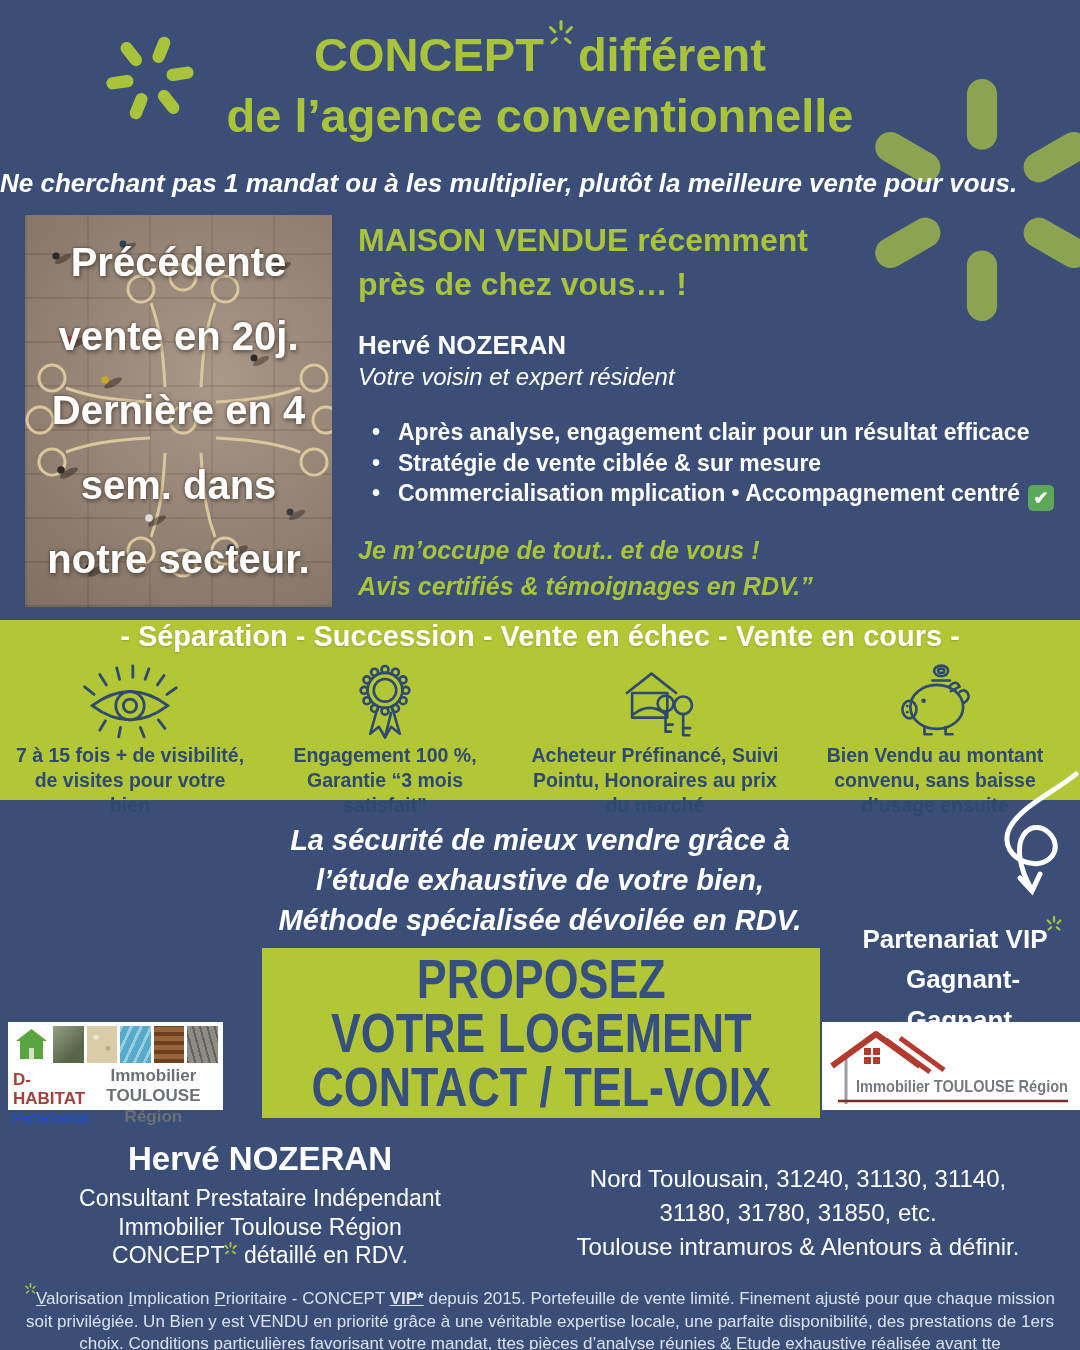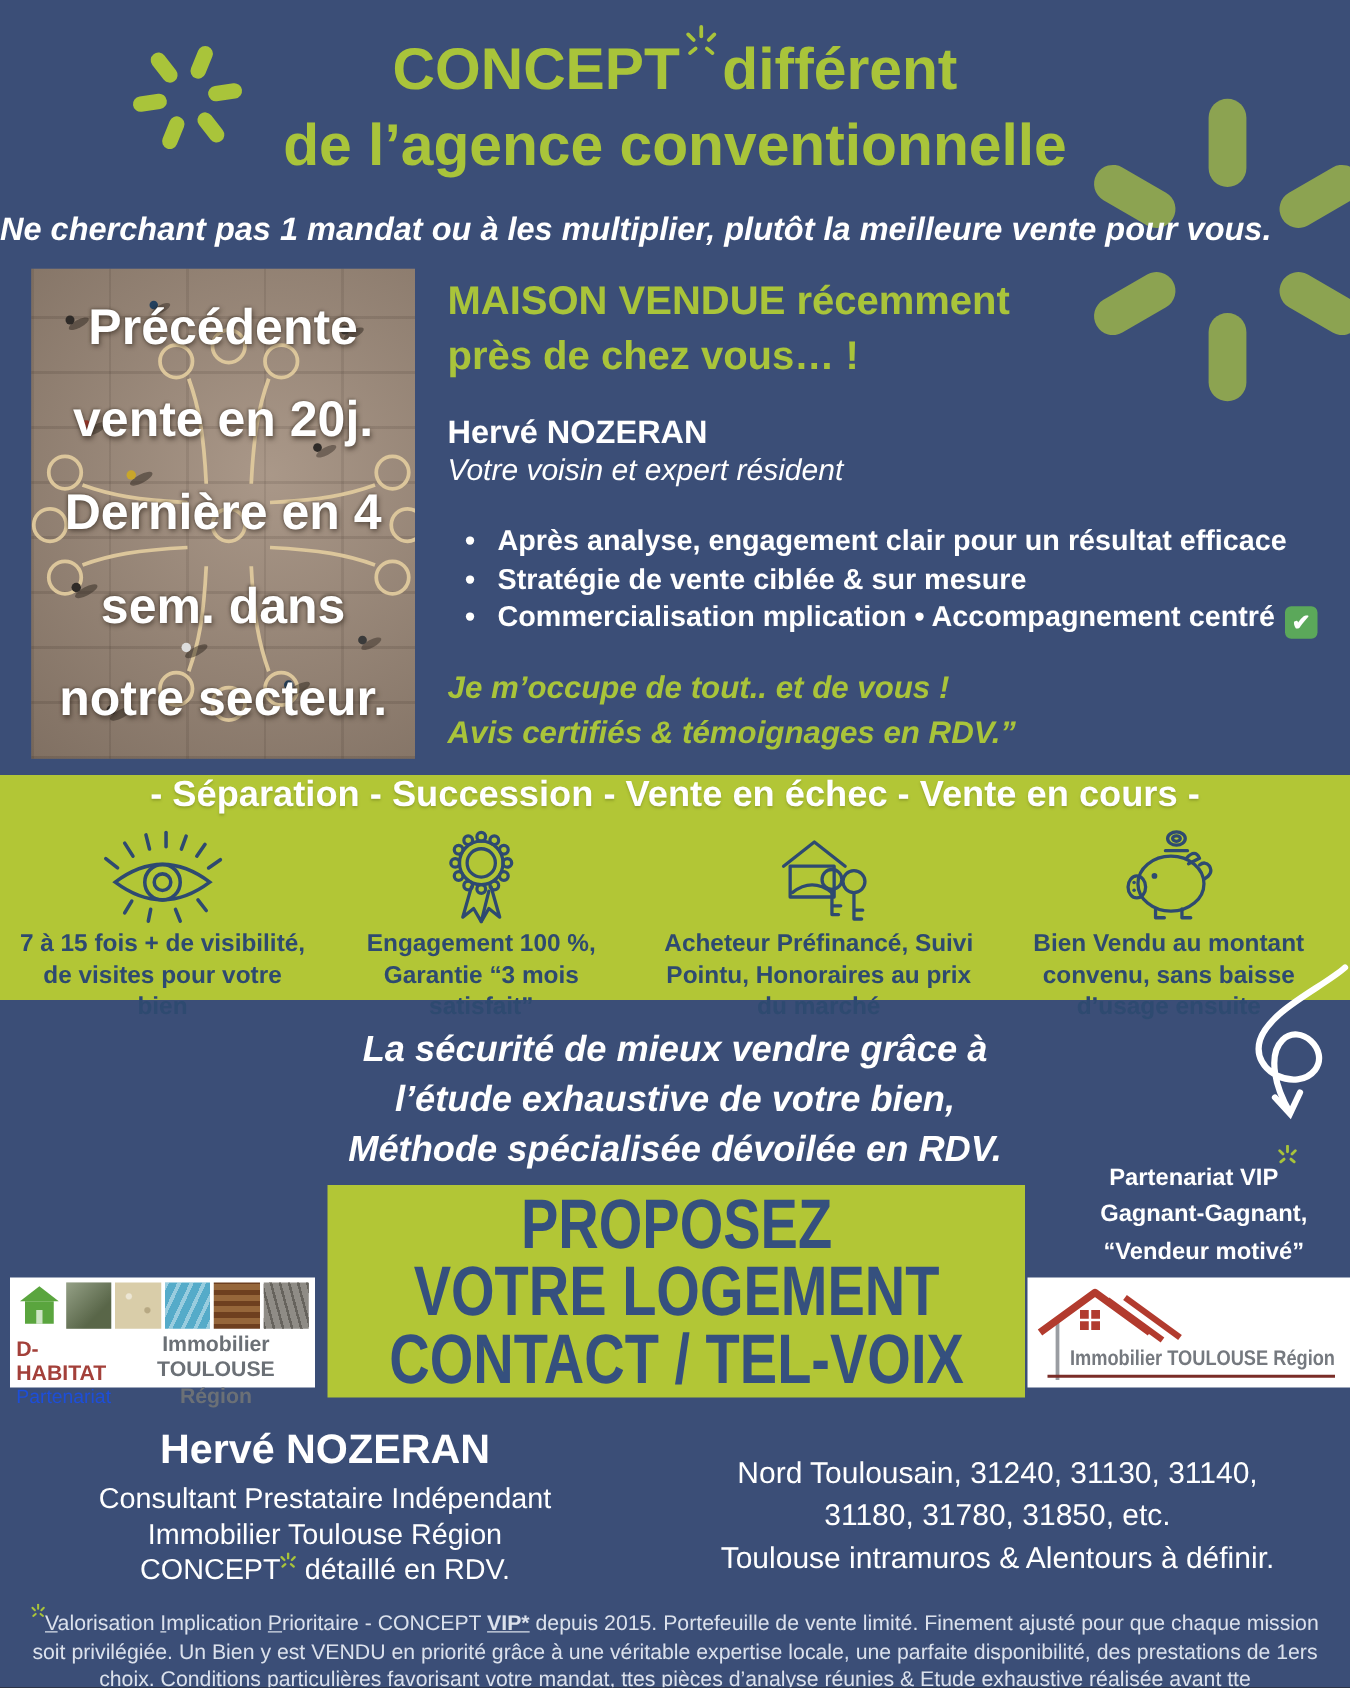--- a/index.html
+++ b/index.html
@@ -53,29 +53,29 @@
   .feature{display:flex;flex-direction:column;align-items:center;}
   .icon-wrap{height:84px;display:flex;align-items:flex-end;justify-content:center;}
   .feature-text{margin-top:4px;text-align:center;color:#2E4A70;font-weight:bold;font-size:19.5px;
       line-height:1.28;padding:0 8px;}
 
   
   .security{position:absolute;left:0;top:820px;width:1080px;text-align:center;font-weight:bold;
       font-style:italic;font-size:29px;line-height:1.38;}
   .swirl{position:absolute;left:986px;top:768px;width:96px;height:152px;z-index:4;}
   .vip-note{position:absolute;left:856px;top:916px;width:214px;text-align:center;font-weight:bold;
-      font-size:19px;line-height:1.55;}
+      font-size:26px;line-height:1.55;}
   .vip-asterisk{display:inline-block;width:18px;height:18px;vertical-align:14px;margin-left:-2px;}
   .cta{position:absolute;left:262px;top:948px;width:558px;height:170px;background:#B2C636;
       display:flex;flex-direction:column;justify-content:center;align-items:center;}
   .cta-inner{transform:scaleX(0.8);transform-origin:center;text-align:center;color:#35507E;
       font-weight:bold;font-size:56px;line-height:0.96;letter-spacing:0px;white-space:nowrap;}
 
   
-  .logo-left{position:absolute;left:8px;top:1022px;width:244px;height:88px;background:#fff;
+  .logo-left{position:absolute;left:8px;top:1022px;width:215px;height:88px;background:#fff;
       box-sizing:border-box;padding:4px 5px;}
   .swatches{display:flex;gap:3px;}
   .swatch{width:37px;height:37px;}
   .sw2{background:#6c7c58;background-image:linear-gradient(135deg, rgba(255,255,255,.28), rgba(0,0,0,.18) 70%);}
   .sw3{background:#d9cda9;background-image:radial-gradient(circle at 30% 30%, rgba(255,255,255,.5) 2px, transparent 3px),radial-gradient(circle at 70% 60%, rgba(120,100,60,.35) 2px, transparent 3px);}
   .sw4{background:#55abc9;background-image:repeating-linear-gradient(115deg, rgba(255,255,255,.4) 0 3px, transparent 3px 9px);}
   .sw5{background:repeating-linear-gradient(0deg,#6e3f1f 0 4px,#96663a 4px 9px);}
   .sw6{background:#8f8c86;background-image:repeating-linear-gradient(75deg,#66635d 0 2px,transparent 2px 7px);}
   .logo-left-text{display:flex;justify-content:space-between;align-items:flex-end;margin-top:3px;}
   .dhab{color:#A3403A;font-weight:bold;font-size:17px;line-height:1.1;}

